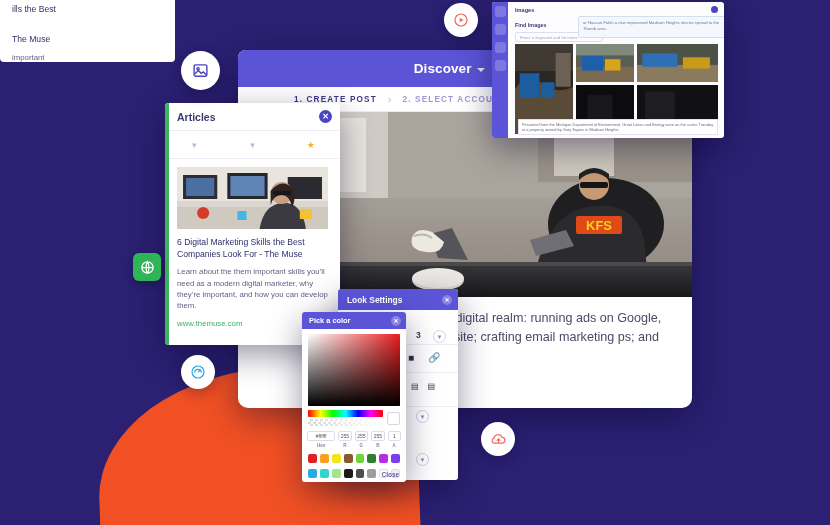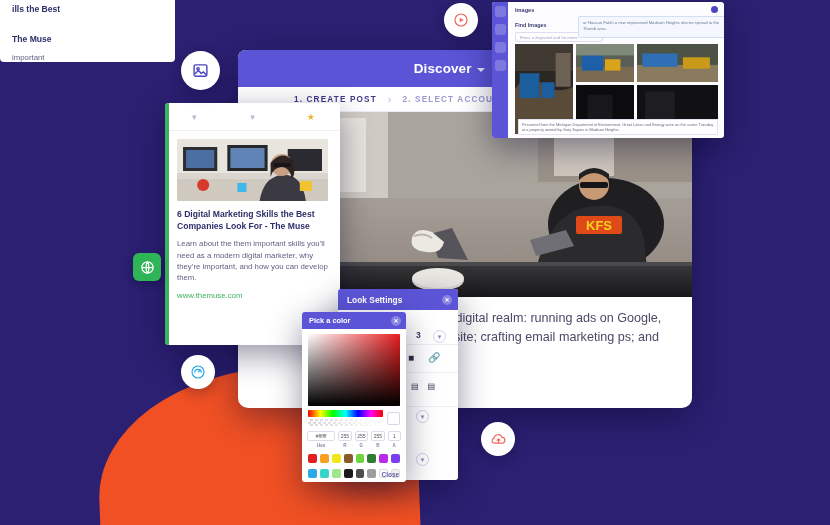--- a/index.html
+++ b/index.html
@@ -63,21 +63,21 @@
               padding:0 8px 0 12px; font-size:10.5px; font-weight:700; color:#3b3a6e;
               border-bottom:1px solid #edecf5;}
   .art-head .ttl{flex:1;}
   .xbtn { width:13px;height:13px;border-radius:50%;background:#4b45c4;color:#fff;
           font-size:8px;display:flex;align-items:center;justify-content:center;line-height:1;}
   .art-toolbar{height:28px;border-bottom:1px solid #eeedf6;display:flex;}
   .art-toolbar div{flex:1;display:flex;align-items:center;justify-content:center;color:#b9b7d6;font-size:9px;}
   .art-toolbar div:nth-child(3){color:#f0b429;}
   .art-thumb{margin:8px 12px 0 12px;height:62px;border-radius:2px;overflow:hidden;position:relative;background:#c9c6c0;}
   .art-thumb svg{position:absolute;inset:0;width:100%;height:100%;}
-  .art-title{margin:8px 12px 0 12px;font-size:8.6px;font-weight:700;color:#2f2f6b;line-height:11.6px;}
+  .art-title{margin:8px 12px 0 12px;font-size:8.6px;font-weight:400;color:#2f2f6b;line-height:11.6px;}
   .art-desc{margin:6px 12px 0 12px;font-size:7.8px;color:#5f5f84;line-height:11.4px;}
   .art-link{margin:7px 12px 0 12px;font-size:7.8px;color:#3db35f;font-weight:400;}
 
   
   #articles2{left:165px; top:332px; width:175px; height:62px; box-shadow:none;
              background:#fff; border-radius:0 0 4px 4px; overflow:hidden;}
   #articles2 .art-title{margin-top:4px;}
 
   
   #imgpanel { left:492px; top:2px; width:232px; height:136px; border-radius:3px; background:#fdfdff;}
@@ -292,20 +292,24 @@
   </div>
 
   <div id="articles2">
     <div class="art-title">ills the Best</div>
     <div class="art-title" style="margin-top:18px">The Muse</div>
     <div class="art-desc" style="margin-top:7px">important</div>
     <div class="art-desc" style="margin-top:4px">odern digit</div>
   </div>
 
   <div class="card" id="articles">
+    <div class="art-head">
+      <span class="ttl">Articles</span>
+      <span class="xbtn">✕</span>
+    </div>
     <div class="art-toolbar">
       <div>▾</div>
       <div>▾</div>
       <div>★</div>
     </div>
     <div class="art-thumb">
       <svg viewBox="0 0 150 62" preserveAspectRatio="none">
         <rect width="150" height="62" fill="#dad6cf"></rect>
         <rect x="0" y="0" width="150" height="34" fill="#e8e5df"></rect>
         <rect x="6" y="8" width="34" height="24" fill="#2d2d33"></rect>

